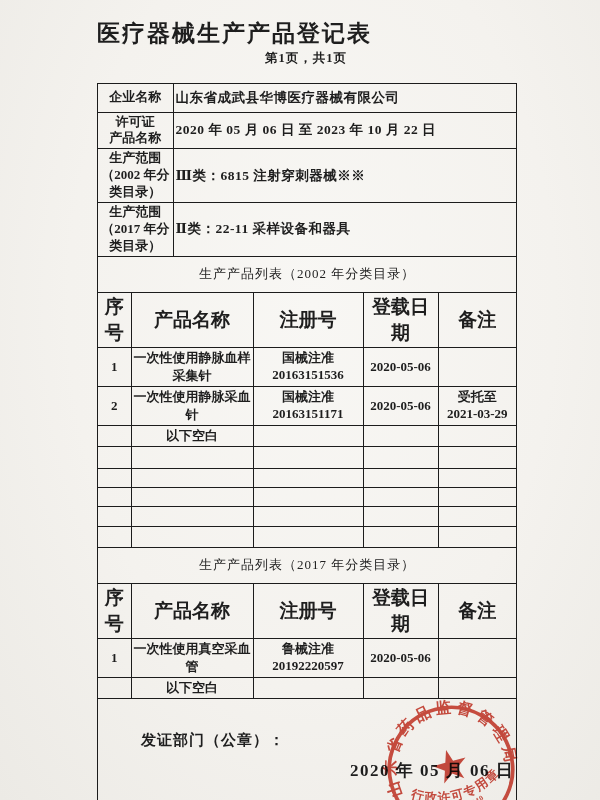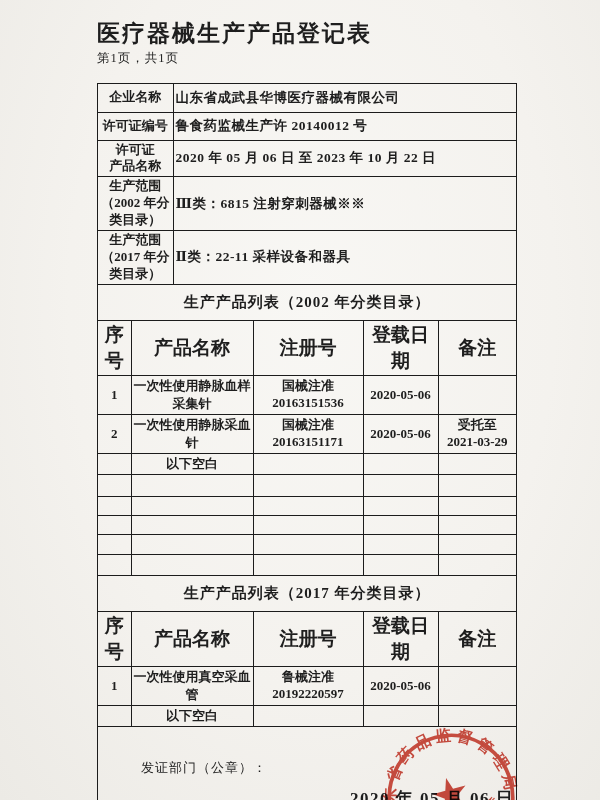--- a/index.html
+++ b/index.html
@@ -8,49 +8,49 @@
     font-family:"Liberation Serif","DejaVu Serif",serif;
     color:#1e1e1e;
     background:radial-gradient(ellipse at 52% 38%, #f8f7f4 0%, #f4f2ee 55%, #eceae5 100%);
   }
   .doc-title{
     position:absolute;left:97px;top:18px;width:420px;
     font-size:23px;font-weight:bold;letter-spacing:2px;
   }
   .page-info{
     position:absolute;left:97px;top:50px;width:418px;
-    text-align:left;font-size:12.5px;font-weight:normal;letter-spacing:1px;
+    text-align:center;font-size:12.5px;font-weight:bold;letter-spacing:1px;
   }
   .form{
     position:absolute;left:97px;top:83px;width:420px;
     border:1.8px solid #1c1c1c;box-sizing:border-box;
     background:transparent;
   }
   table{border-collapse:collapse;table-layout:fixed;width:100%;}
   td{
     border:0 solid #1c1c1c;border-right-width:1.8px;border-bottom-width:1.8px;
     font-weight:bold;font-size:13px;text-align:center;vertical-align:middle;
     padding:1px 2px;overflow:hidden;
   }
   td:last-child{border-right-width:0;}
   .ml{white-space:pre-line;line-height:1.25;}
   .info-label{font-size:13px;line-height:1.3;}
   .info-value{text-align:left;font-size:13.5px;letter-spacing:.5px;}
   .section-title{
     height:35px;border-bottom:1.8px solid #1c1c1c;
     display:flex;align-items:center;justify-content:center;
-    font-weight:bold;font-size:15px;letter-spacing:1px;text-align:center;
+    font-weight:normal;font-size:13px;letter-spacing:1px;text-align:center;
   }
   .hdr td{font-size:19px;}
   .footer{
     position:relative;height:113.5px;
   }
   .issuer{
     position:absolute;left:43px;top:32px;
-    font-size:13px;font-weight:normal;letter-spacing:1px;
+    font-size:15px;font-weight:bold;letter-spacing:1px;
   }
   .issue-date{
     position:absolute;left:252px;top:60px;
     font-size:17px;font-weight:bold;letter-spacing:1.5px;white-space:nowrap;
   }
   .stamp{
     position:absolute;left:283px;top:0px;width:140px;height:140px;
     transform:rotate(-15deg);
     mix-blend-mode:multiply;opacity:.88;
     pointer-events:none;
@@ -72,24 +72,20 @@
 
   <table>
     <colgroup>
         <col style="width:75px">
         <col>
       </colgroup>
     <tbody>
         <tr style="height:28px">
       <td class="info-label">企业名称</td>
       <td class="info-value">山东省成武县华博医疗器械有限公司</td>
-    </tr>
-    <tr style="height:28px">
-      <td class="info-label">许可证编号</td>
-      <td class="info-value">鲁食药监械生产许 20140012 号</td>
     </tr>
     <tr style="height:33px">
       <td class="info-label ml">许可证
 产品名称</td>
       <td class="info-value">2020 年 05 月 06 日  至 2023 年 10 月 22 日</td>
     </tr>
     <tr style="height:47px">
       <td class="info-label ml">生产范围
 （2002 年分
 类目录）</td>

